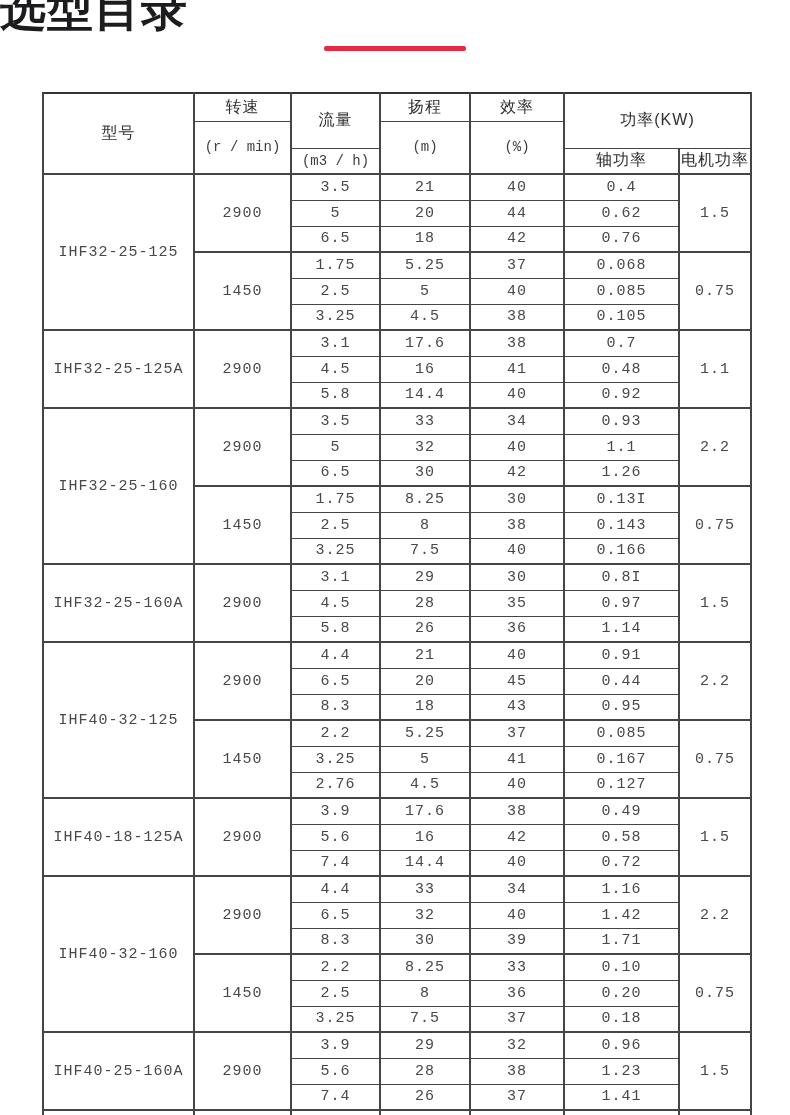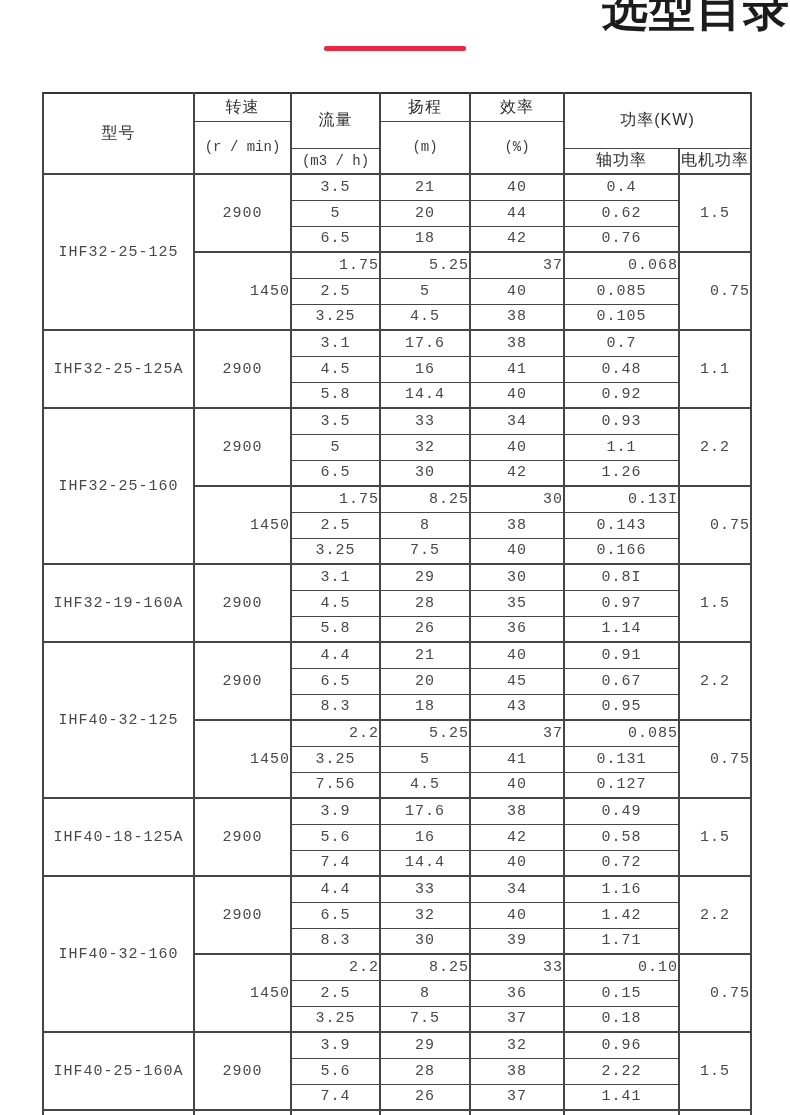--- a/index.html
+++ b/index.html
@@ -10,21 +10,21 @@
     overflow: hidden;
     position: relative;
     font-family: "Liberation Sans", sans-serif;
   }
 
   
   .title-clip {
     position: absolute; top: 0; left: 0;
     width: 790px; height: 35px;
     overflow: hidden;
-    text-align: right;
+    text-align: left;
   }
   .title {
     margin: -15px 0 0 0;
     font-size: 46px;
     line-height: 1.05;
     font-weight: bold;
     letter-spacing: 1px;
     color: #1c1c1e;
     font-family: "Liberation Sans", sans-serif;
   }
@@ -71,21 +71,21 @@
     letter-spacing: 0;
   }
   .catalog tbody tr { height: 26px; }
   .catalog tbody td {
     font-family: "Liberation Mono", "DejaVu Sans Mono", monospace;
     font-size: 15px;
     color: #484848;
     letter-spacing: 1px;
   }
   .catalog tbody tr.block-start td { border-top-width: 2px; }
-  .catalog tbody tr.group-start td { border-top-width: 2px; text-align: right; }
+  .catalog tbody tr.group-start td { border-top-width: 2px; }
 </style>
 </head>
 <body>
 
 <div class="title-clip">
   <h1 class="title">选型目录</h1>
 </div>
 <div class="title-bar" style="background: rgb(230, 42, 68);"></div>
 
 <table class="catalog">
@@ -216,21 +216,21 @@
         <td>38</td>
         <td>0.143</td>
       </tr>
       <tr>
         <td>3.25</td>
         <td>7.5</td>
         <td>40</td>
         <td>0.166</td>
       </tr>
       <tr class="block-start">
-        <td rowspan="3">IHF32-19-160A</td>
+        <td rowspan="3">IHF32-25-160A</td>
         <td rowspan="3">2900</td>
         <td>3.1</td>
         <td>29</td>
         <td>30</td>
         <td>0.8I</td>
         <td rowspan="3">1.5</td>
       </tr>
       <tr>
         <td>4.5</td>
         <td>28</td>
@@ -249,44 +249,44 @@
         <td>4.4</td>
         <td>21</td>
         <td>40</td>
         <td>0.91</td>
         <td rowspan="3">2.2</td>
       </tr>
       <tr>
         <td>6.5</td>
         <td>20</td>
         <td>45</td>
-        <td>0.67</td>
+        <td>0.44</td>
       </tr>
       <tr>
         <td>8.3</td>
         <td>18</td>
         <td>43</td>
         <td>0.95</td>
       </tr>
       <tr class="group-start">
         <td rowspan="3">1450</td>
         <td>2.2</td>
         <td>5.25</td>
         <td>37</td>
         <td>0.085</td>
         <td rowspan="3">0.75</td>
       </tr>
       <tr>
         <td>3.25</td>
         <td>5</td>
         <td>41</td>
-        <td>0.131</td>
-      </tr>
-      <tr>
-        <td>7.56</td>
+        <td>0.167</td>
+      </tr>
+      <tr>
+        <td>2.76</td>
         <td>4.5</td>
         <td>40</td>
         <td>0.127</td>
       </tr>
       <tr class="block-start">
         <td rowspan="3">IHF40-18-125A</td>
         <td rowspan="3">2900</td>
         <td>3.9</td>
         <td>17.6</td>
         <td>38</td>
@@ -331,42 +331,42 @@
         <td>2.2</td>
         <td>8.25</td>
         <td>33</td>
         <td>0.10</td>
         <td rowspan="3">0.75</td>
       </tr>
       <tr>
         <td>2.5</td>
         <td>8</td>
         <td>36</td>
-        <td>0.15</td>
+        <td>0.20</td>
       </tr>
       <tr>
         <td>3.25</td>
         <td>7.5</td>
         <td>37</td>
         <td>0.18</td>
       </tr>
       <tr class="block-start">
         <td rowspan="3">IHF40-25-160A</td>
         <td rowspan="3">2900</td>
         <td>3.9</td>
         <td>29</td>
         <td>32</td>
         <td>0.96</td>
         <td rowspan="3">1.5</td>
       </tr>
       <tr>
         <td>5.6</td>
         <td>28</td>
         <td>38</td>
-        <td>2.22</td>
+        <td>1.23</td>
       </tr>
       <tr>
         <td>7.4</td>
         <td>26</td>
         <td>37</td>
         <td>1.41</td>
       </tr>
       <tr class="block-start">
         <td></td>
         <td></td>

